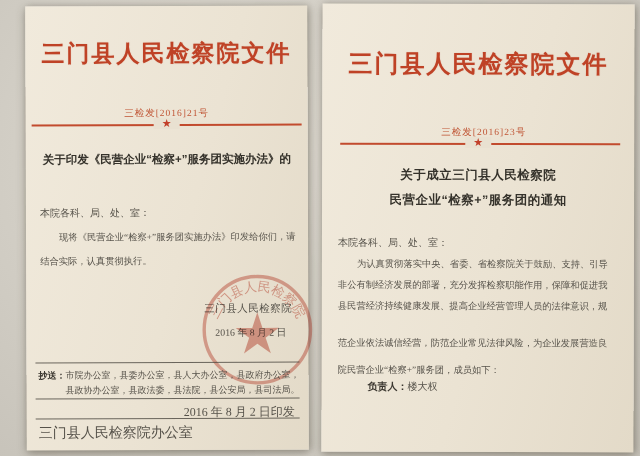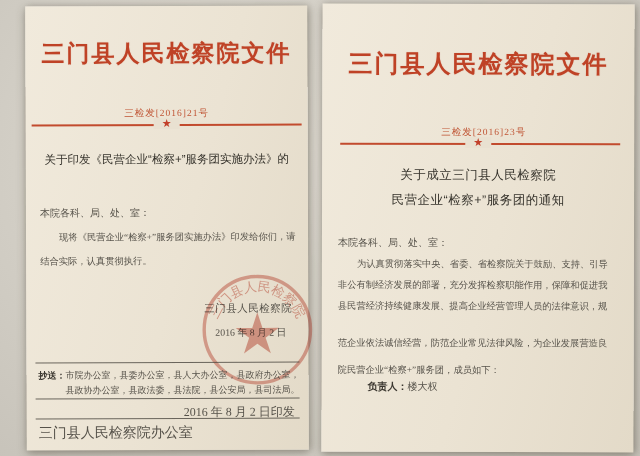--- a/index.html
+++ b/index.html
@@ -22,21 +22,21 @@
     text-shadow:0 0 1px rgba(191,66,38,.35);
   }
   .doc-number{color:#c05535;letter-spacing:1px;}
   .red-line{border-top:2px solid #c24b2e;height:0;}
   .star{
     color:#c2402a;background:#e9e1d1;padding:0 8px;line-height:1;
     left:50%;transform:translateX(-50%);
   }
   .doc-title{
     font-family:"Liberation Sans","DejaVu Sans",sans-serif;
-    font-weight:normal;color:#35322b;white-space:nowrap;text-align:center;
+    font-weight:bold;color:#35322b;white-space:nowrap;text-align:center;
   }
   .body-text{color:#56524a;white-space:nowrap;}
   .bold-ink{color:#3a362f;font-weight:bold;}
   .thin-line{border-top:1px solid #4a463e;height:0;opacity:.8;}
   .seal{mix-blend-mode:multiply;pointer-events:none;}
 </style>
 </head>
 <body>
 
 <div class="paper" id="paper-left">

